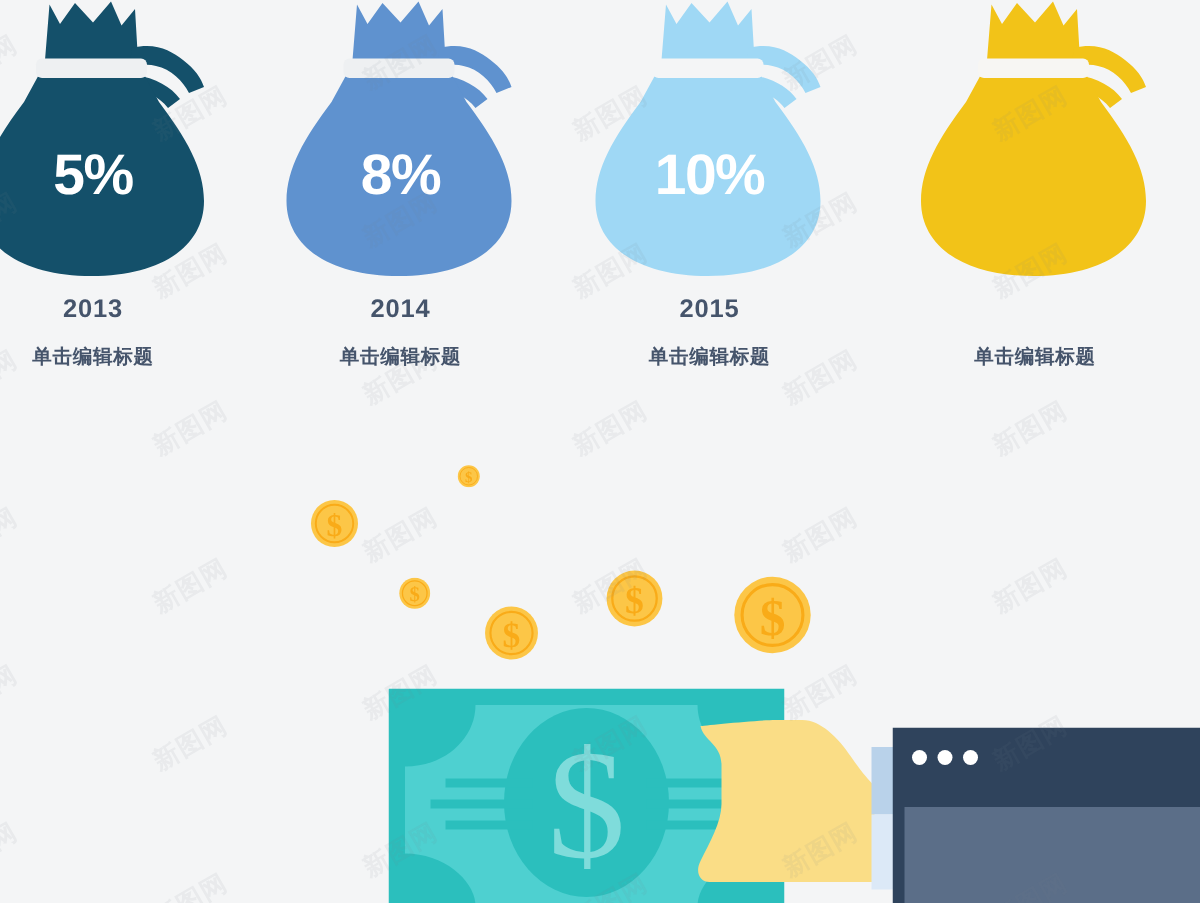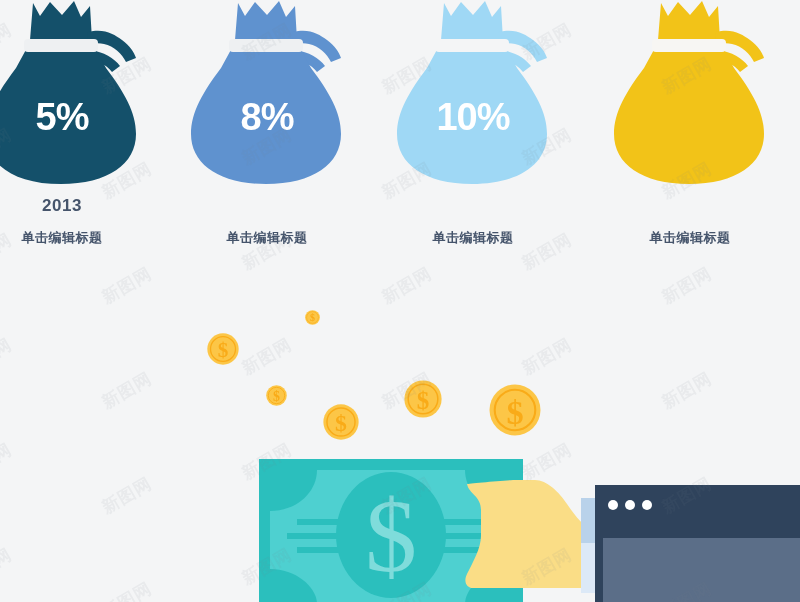--- a/index.html
+++ b/index.html
@@ -119,32 +119,34 @@
 
     <div class="bag-cell" style="left:167px">
       <svg class="bag-svg" width="200" height="190" viewBox="0 0 200 190">
         <path d="M71 3 L78 16 L88 2 L100 15 L112 1 L119 17 L128 6 L130 40 L68 40 Z" fill="#5f92cf"></path>
         <path d="M126 32 C142 28 152 34 160 40 C168 46 172 52 174 58 L164 62 C160 54 152 46 142 44 C135 42 128 44 124 46 Z" fill="#5f92cf"></path>
         <path d="M128 50 C142 52 152 58 158 66 L150 72 C144 64 134 60 126 60 Z" fill="#5f92cf"></path>
         <path d="M66 46 L54 68 C36 92 24 112 24 134 C24 164 52 184 99 184 C146 184 174 164 174 134 C174 112 162 92 144 68 L132 46 Z" fill="#5f92cf"></path>
         <rect x="62" y="39" width="74" height="13" rx="4" fill="#eef0f2"></rect>
       </svg>
       <div class="bag-pct">8%</div>
+      <div class="bag-year">2014</div>
       <div class="bag-label">单击编辑标题</div>
     </div>
 
     <div class="bag-cell" style="left:373px">
       <svg class="bag-svg" width="200" height="190" viewBox="0 0 200 190">
         <path d="M71 3 L78 16 L88 2 L100 15 L112 1 L119 17 L128 6 L130 40 L68 40 Z" fill="#9fd8f5"></path>
         <path d="M126 32 C142 28 152 34 160 40 C168 46 172 52 174 58 L164 62 C160 54 152 46 142 44 C135 42 128 44 124 46 Z" fill="#9fd8f5"></path>
         <path d="M128 50 C142 52 152 58 158 66 L150 72 C144 64 134 60 126 60 Z" fill="#9fd8f5"></path>
         <path d="M66 46 L54 68 C36 92 24 112 24 134 C24 164 52 184 99 184 C146 184 174 164 174 134 C174 112 162 92 144 68 L132 46 Z" fill="#9fd8f5"></path>
         <rect x="62" y="39" width="74" height="13" rx="4" fill="#f4f5f6"></rect>
       </svg>
       <div class="bag-pct">10%</div>
+      <div class="bag-year">2015</div>
       <div class="bag-label">单击编辑标题</div>
     </div>
 
     <div class="bag-cell" style="left:590px">
       <svg class="bag-svg" width="200" height="190" viewBox="0 0 200 190">
         <path d="M71 3 L78 16 L88 2 L100 15 L112 1 L119 17 L128 6 L130 40 L68 40 Z" fill="#f2c318"></path>
         <path d="M126 32 C142 28 152 34 160 40 C168 46 172 52 174 58 L164 62 C160 54 152 46 142 44 C135 42 128 44 124 46 Z" fill="#f2c318"></path>
         <path d="M128 50 C142 52 152 58 158 66 L150 72 C144 64 134 60 126 60 Z" fill="#f2c318"></path>
         <path d="M66 46 L54 68 C36 92 24 112 24 134 C24 164 52 184 99 184 C146 184 174 164 174 134 C174 112 162 92 144 68 L132 46 Z" fill="#f2c318"></path>
         <rect x="62" y="39" width="74" height="13" rx="4" fill="#f7f6f3"></rect>

